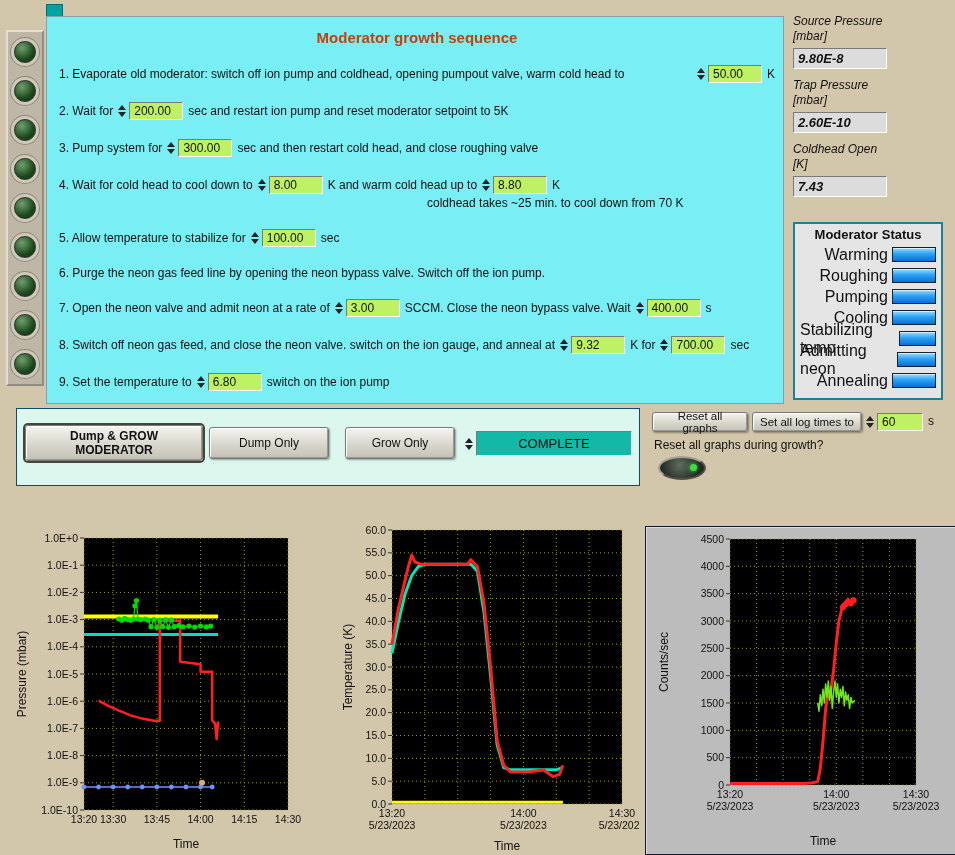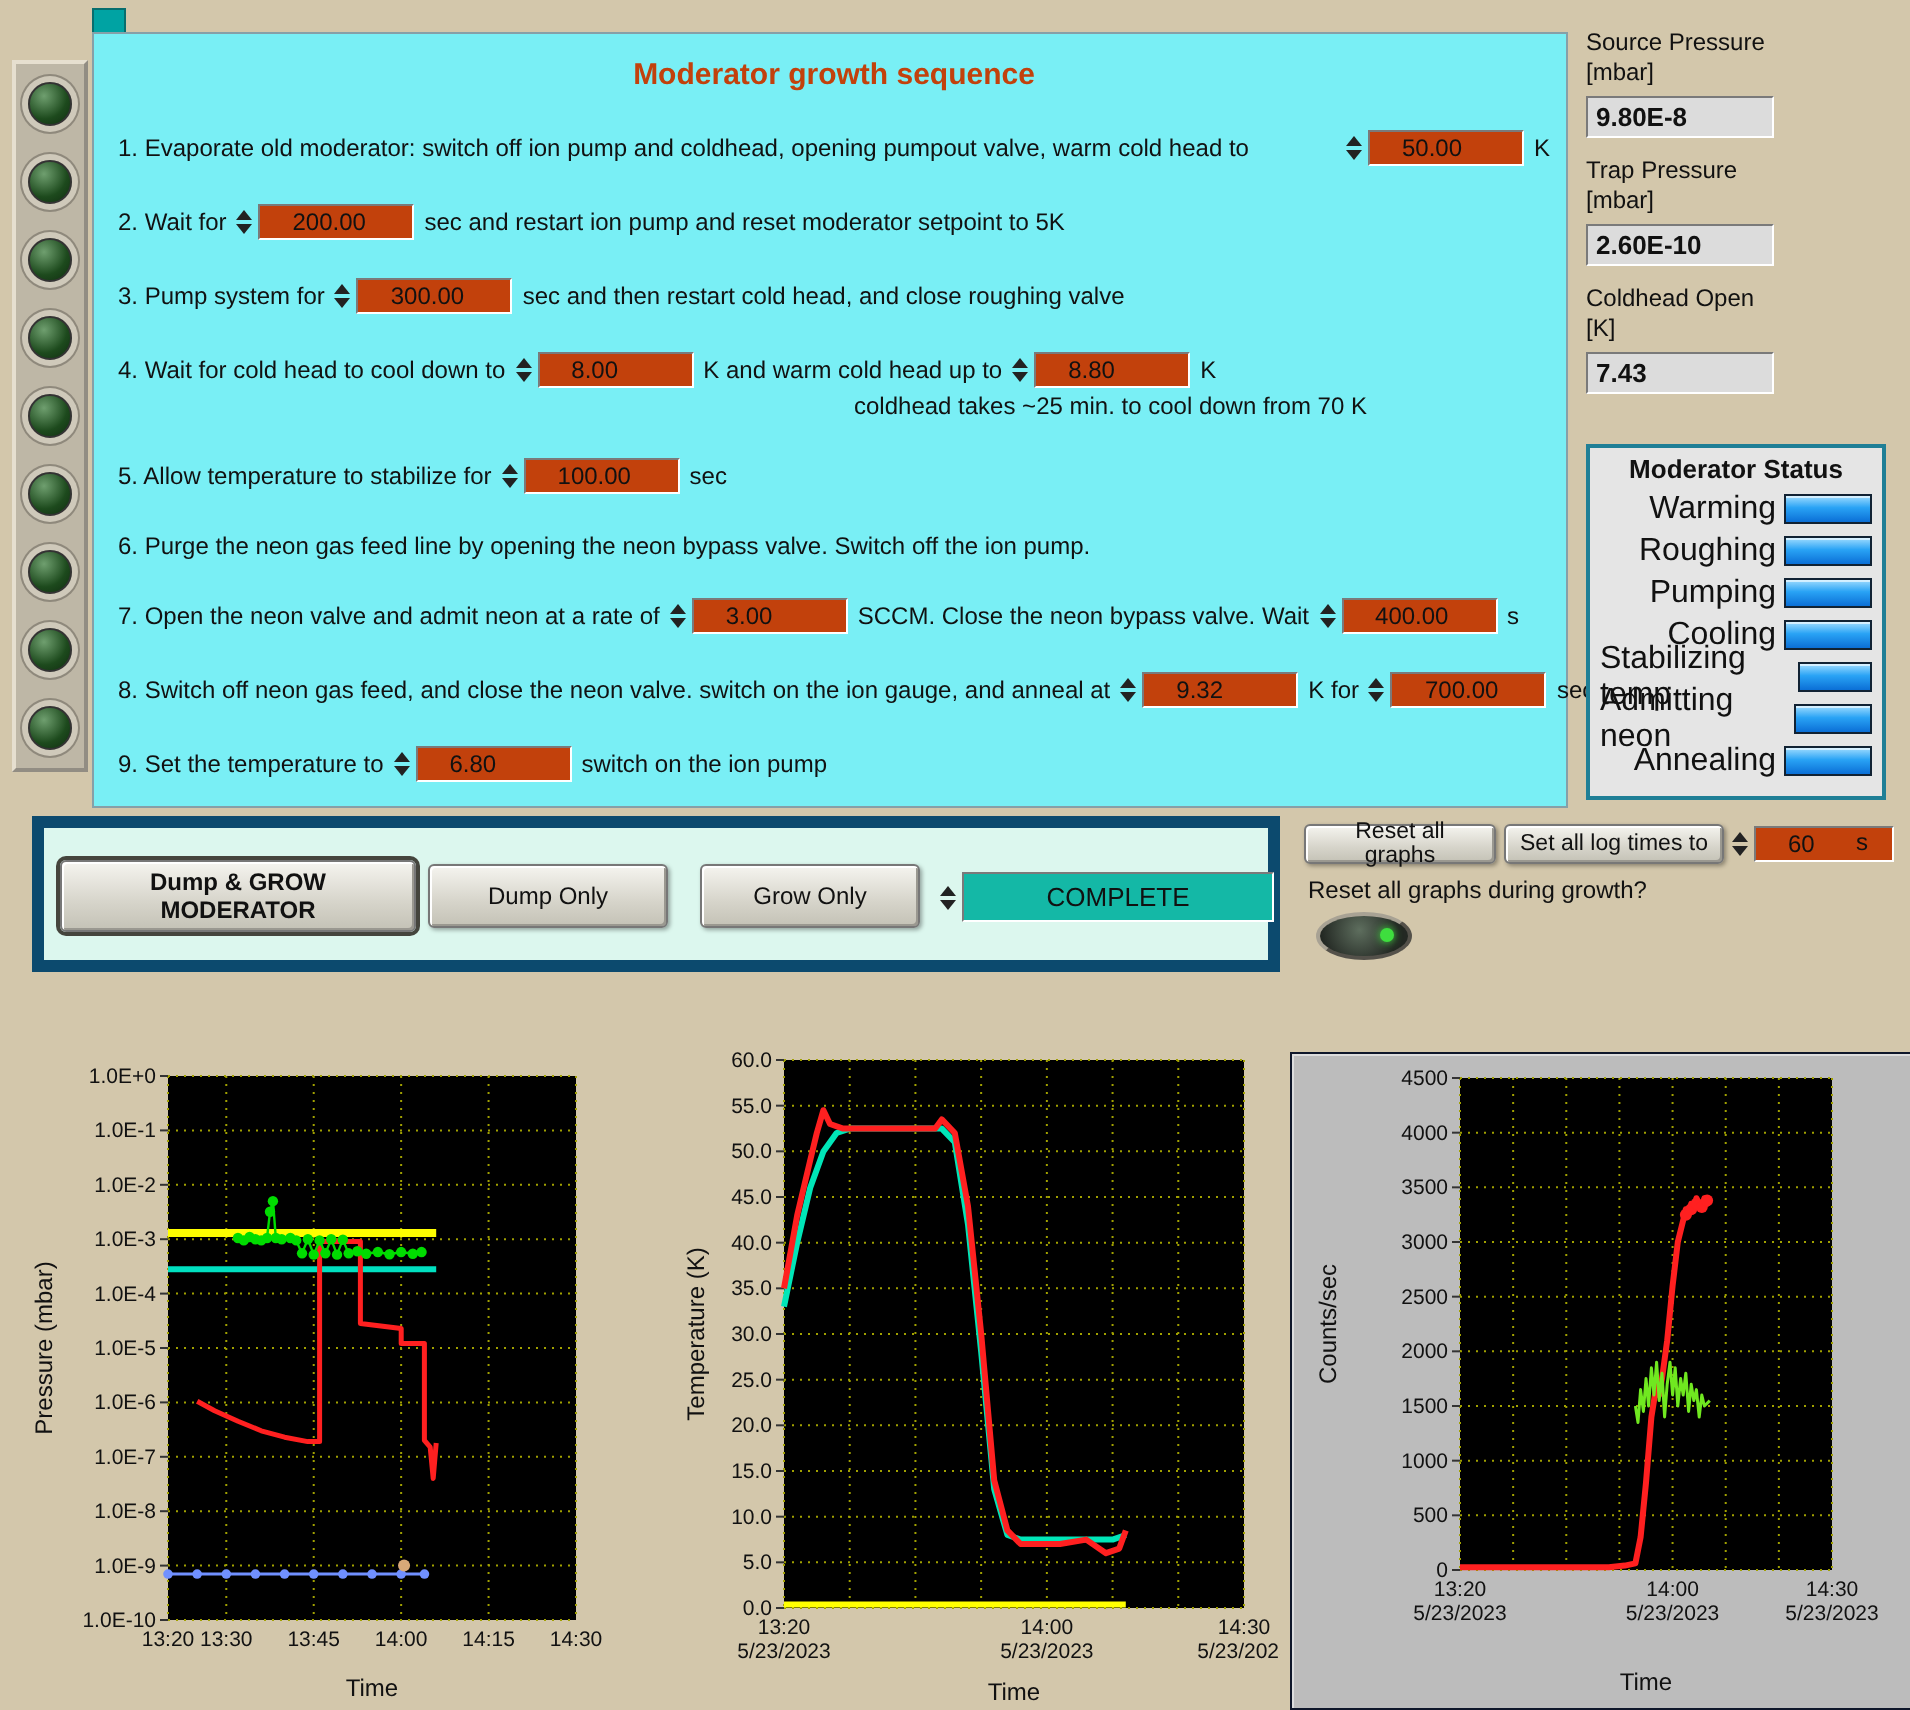--- a/index.html
+++ b/index.html
@@ -18,43 +18,43 @@
     border:1px solid #86a0a8;box-sizing:border-box;padding:12px 8px 4px 12px;}
   .seq-title{text-align:center;font-size:15px;font-weight:bold;color:#c2410c;}
   .step{display:flex;align-items:center;gap:5px;margin-top:19px;font-size:12px;color:#111;white-space:nowrap;}
   .step .spacer{flex:1 1 auto;}
   .note{margin:2px 0 0 368px;font-size:12px;color:#111;}
   .numctl{display:inline-flex;align-items:center;}
   .spin{display:inline-flex;flex-direction:column;width:10px;margin-right:1px;cursor:pointer;}
   .spin i{display:block;width:0;height:0;}
   .spin i.up{border:4px solid transparent;border-bottom:5px solid #222;border-top:none;margin-bottom:2px;}
   .spin i.dn{border:4px solid transparent;border-top:5px solid #222;border-bottom:none;}
-  .numbox{display:inline-block;min-width:44px;background:#c2410c;border:1px solid;
-    border-color:#7a7a7a #fff #fff #7a7a7a;padding:1px 16px;font-size:12px;color:#111;}
+  .numbox{display:inline-block;min-width:44px;background:#bef264;border:1px solid;
+    border-color:#7a7a7a #fff #fff #7a7a7a;padding:1px 4px;font-size:12px;color:#111;}
 
   .corner-deco{position:absolute;left:46px;top:4px;width:15px;height:11px;background:#00a3a3;border:1px solid #076e6e;}
 
   
-  .readouts{position:absolute;left:793px;top:14px;width:156px;}
+  .readouts{position:absolute;left:793px;top:14px;width:156px;font-style:italic;}
   .readout{margin-bottom:9px;}
   .rlabel{font-size:12px;color:#111;line-height:15px;}
   .rbox{width:84px;background:#dcdcdc;border:1px solid;border-color:#7a7a7a #fff #fff #7a7a7a;
     padding:2px 4px;margin-top:4px;font-size:13px;font-weight:bold;color:#111;}
 
   
   .status-panel{position:absolute;left:793px;top:222px;width:150px;height:178px;background:#e5e5e5;
     border:2px solid #1f7f96;box-sizing:border-box;padding:3px 5px;}
   .status-title{text-align:center;font-size:13px;font-weight:bold;color:#111;margin-bottom:2px;}
   .status-row{display:flex;justify-content:flex-end;align-items:center;gap:4px;height:21px;font-size:16px;color:#111;}
   .sbar{width:42px;height:13px;background:linear-gradient(#9fdcff 0%,#29a3f5 45%,#0b6fd6 100%);
     border:1px solid #123;box-shadow:inset 0 1px 0 rgba(255,255,255,.6);}
 
   
   .strip{position:absolute;left:16px;top:408px;width:624px;height:78px;background:#dcf7ee;
-    border:6px solid #0c4a6e;box-sizing:border-box;}
+    border:1px solid #0c4a6e;box-sizing:border-box;}
   .btn{position:absolute;display:flex;align-items:center;justify-content:center;
     background:linear-gradient(#f5f4ef,#d6d4ca 60%,#c4c2b6);border:1px solid #777;border-radius:3px;
     box-shadow:inset 1px 1px 0 #fff,inset -1px -1px 0 #9a9890,1px 1px 2px rgba(0,0,0,.35);
     font-size:12px;color:#111;cursor:pointer;}
   .btn.primary{font-weight:bold;box-shadow:inset 1px 1px 0 #fff,inset -1px -1px 0 #9a9890,0 0 0 2px #45453d;}
   .enum{position:absolute;left:448px;top:22px;display:flex;align-items:center;}
   .enumbox{width:142px;background:#14b8a6;border:1px solid;border-color:#7a7a7a #fff #fff #7a7a7a;
     padding:4px 6px;font-size:13px;color:#111;text-align:center;}
 
   .small-btn{font-size:11.5px;}

